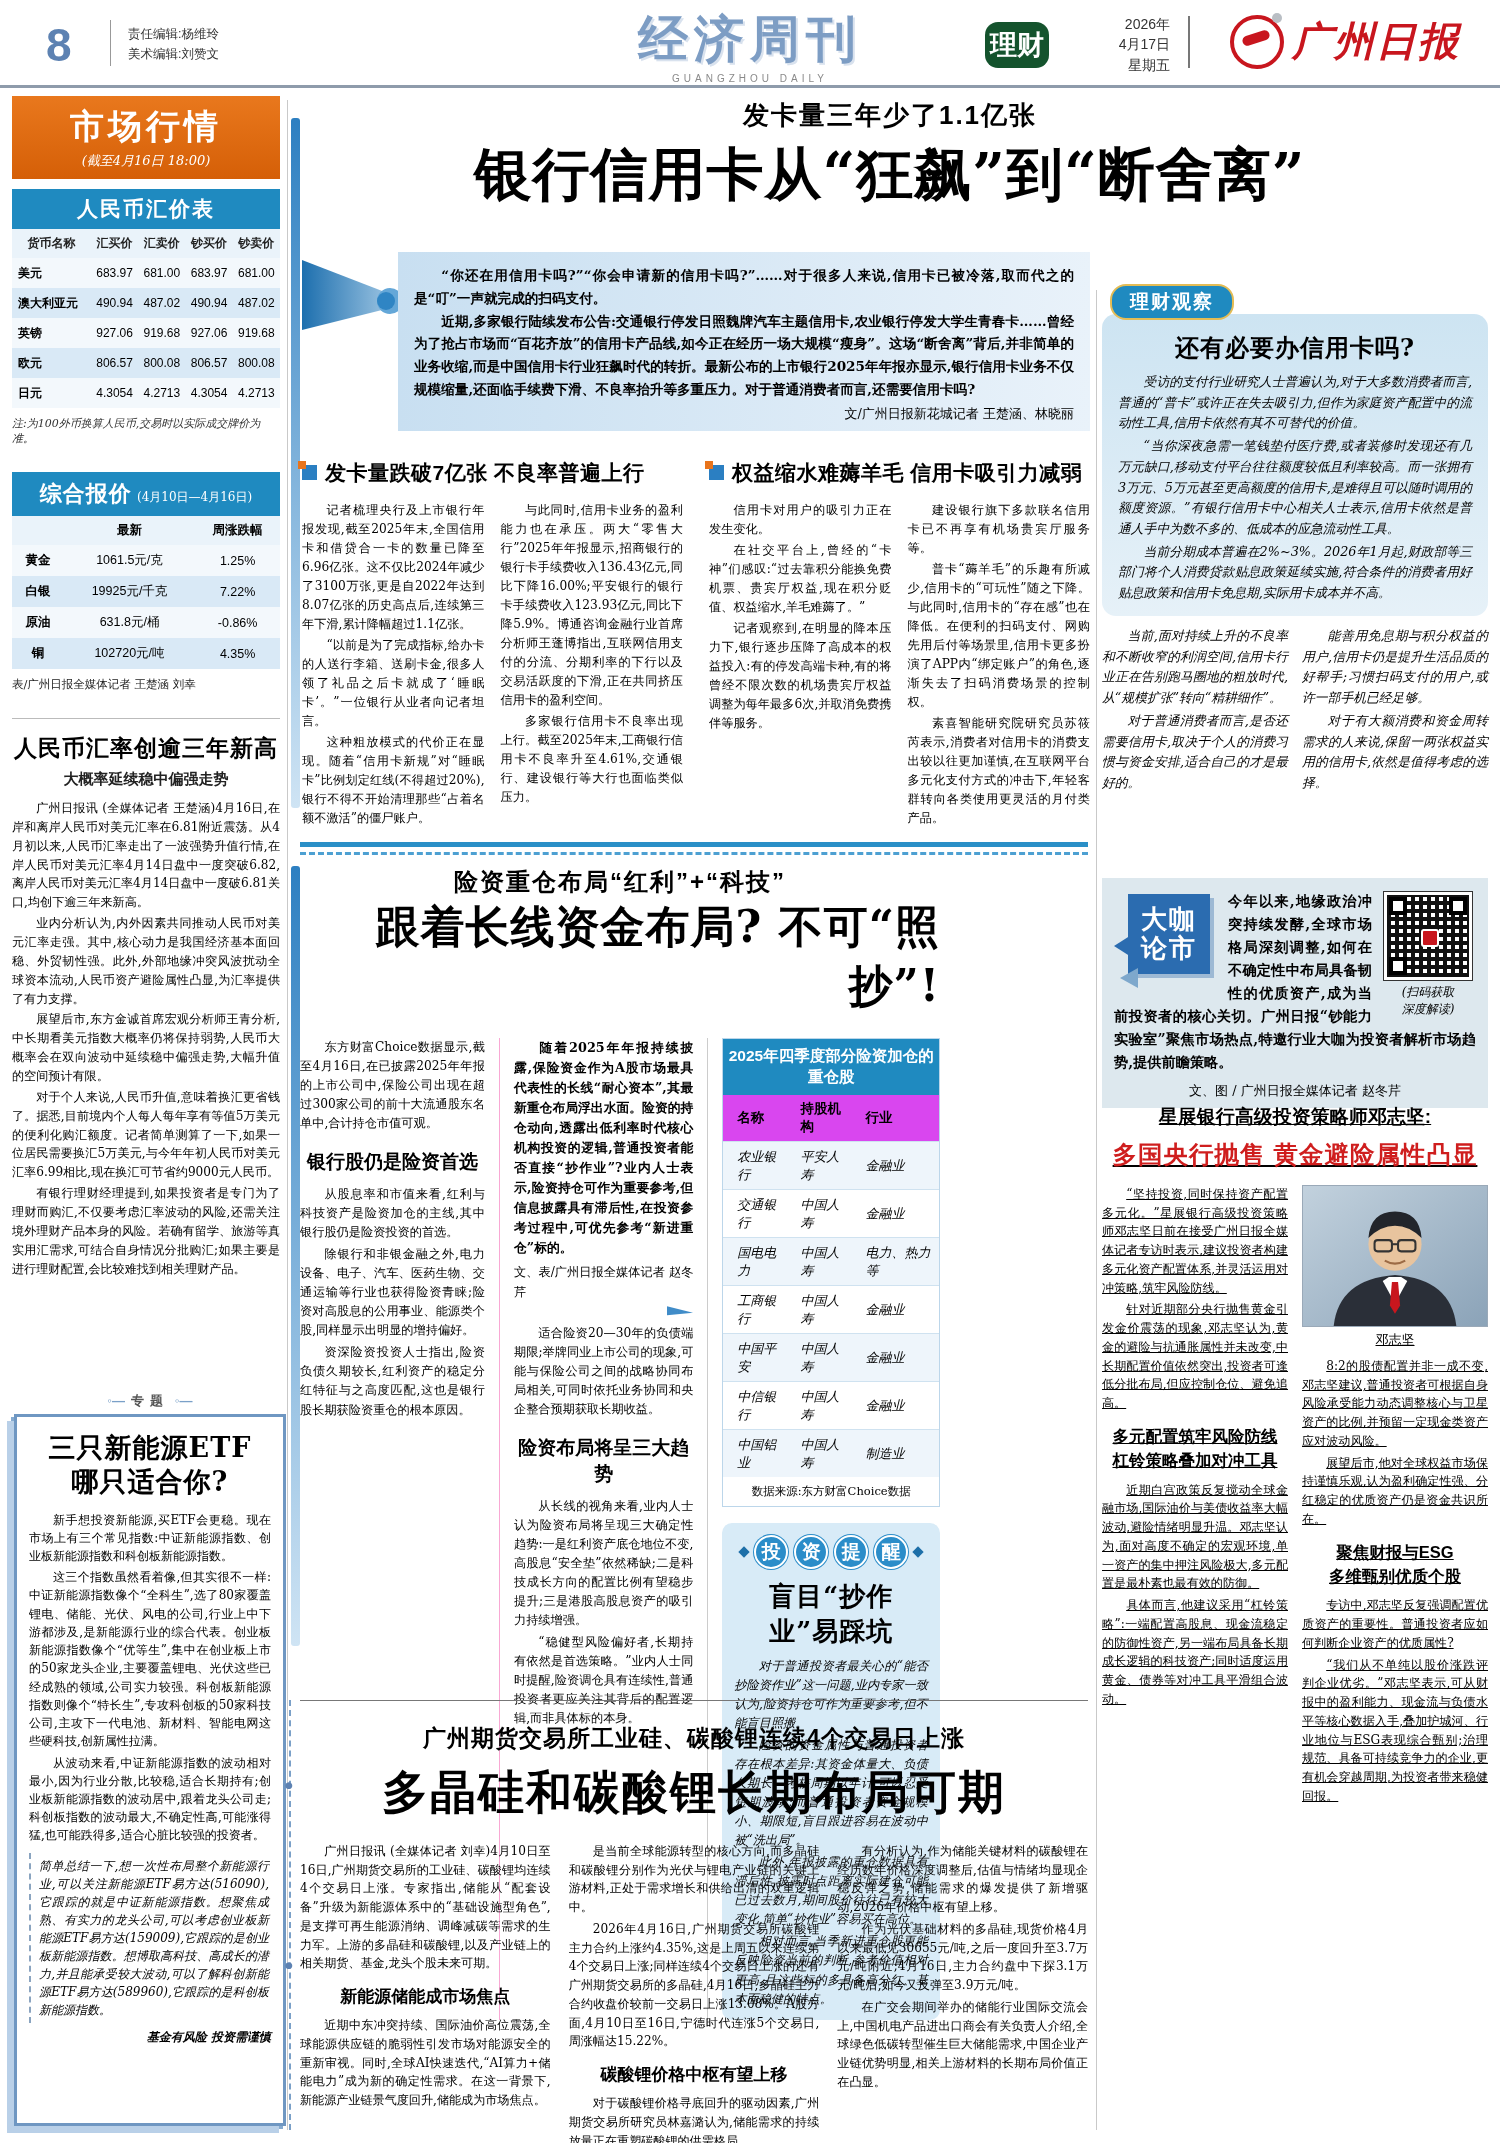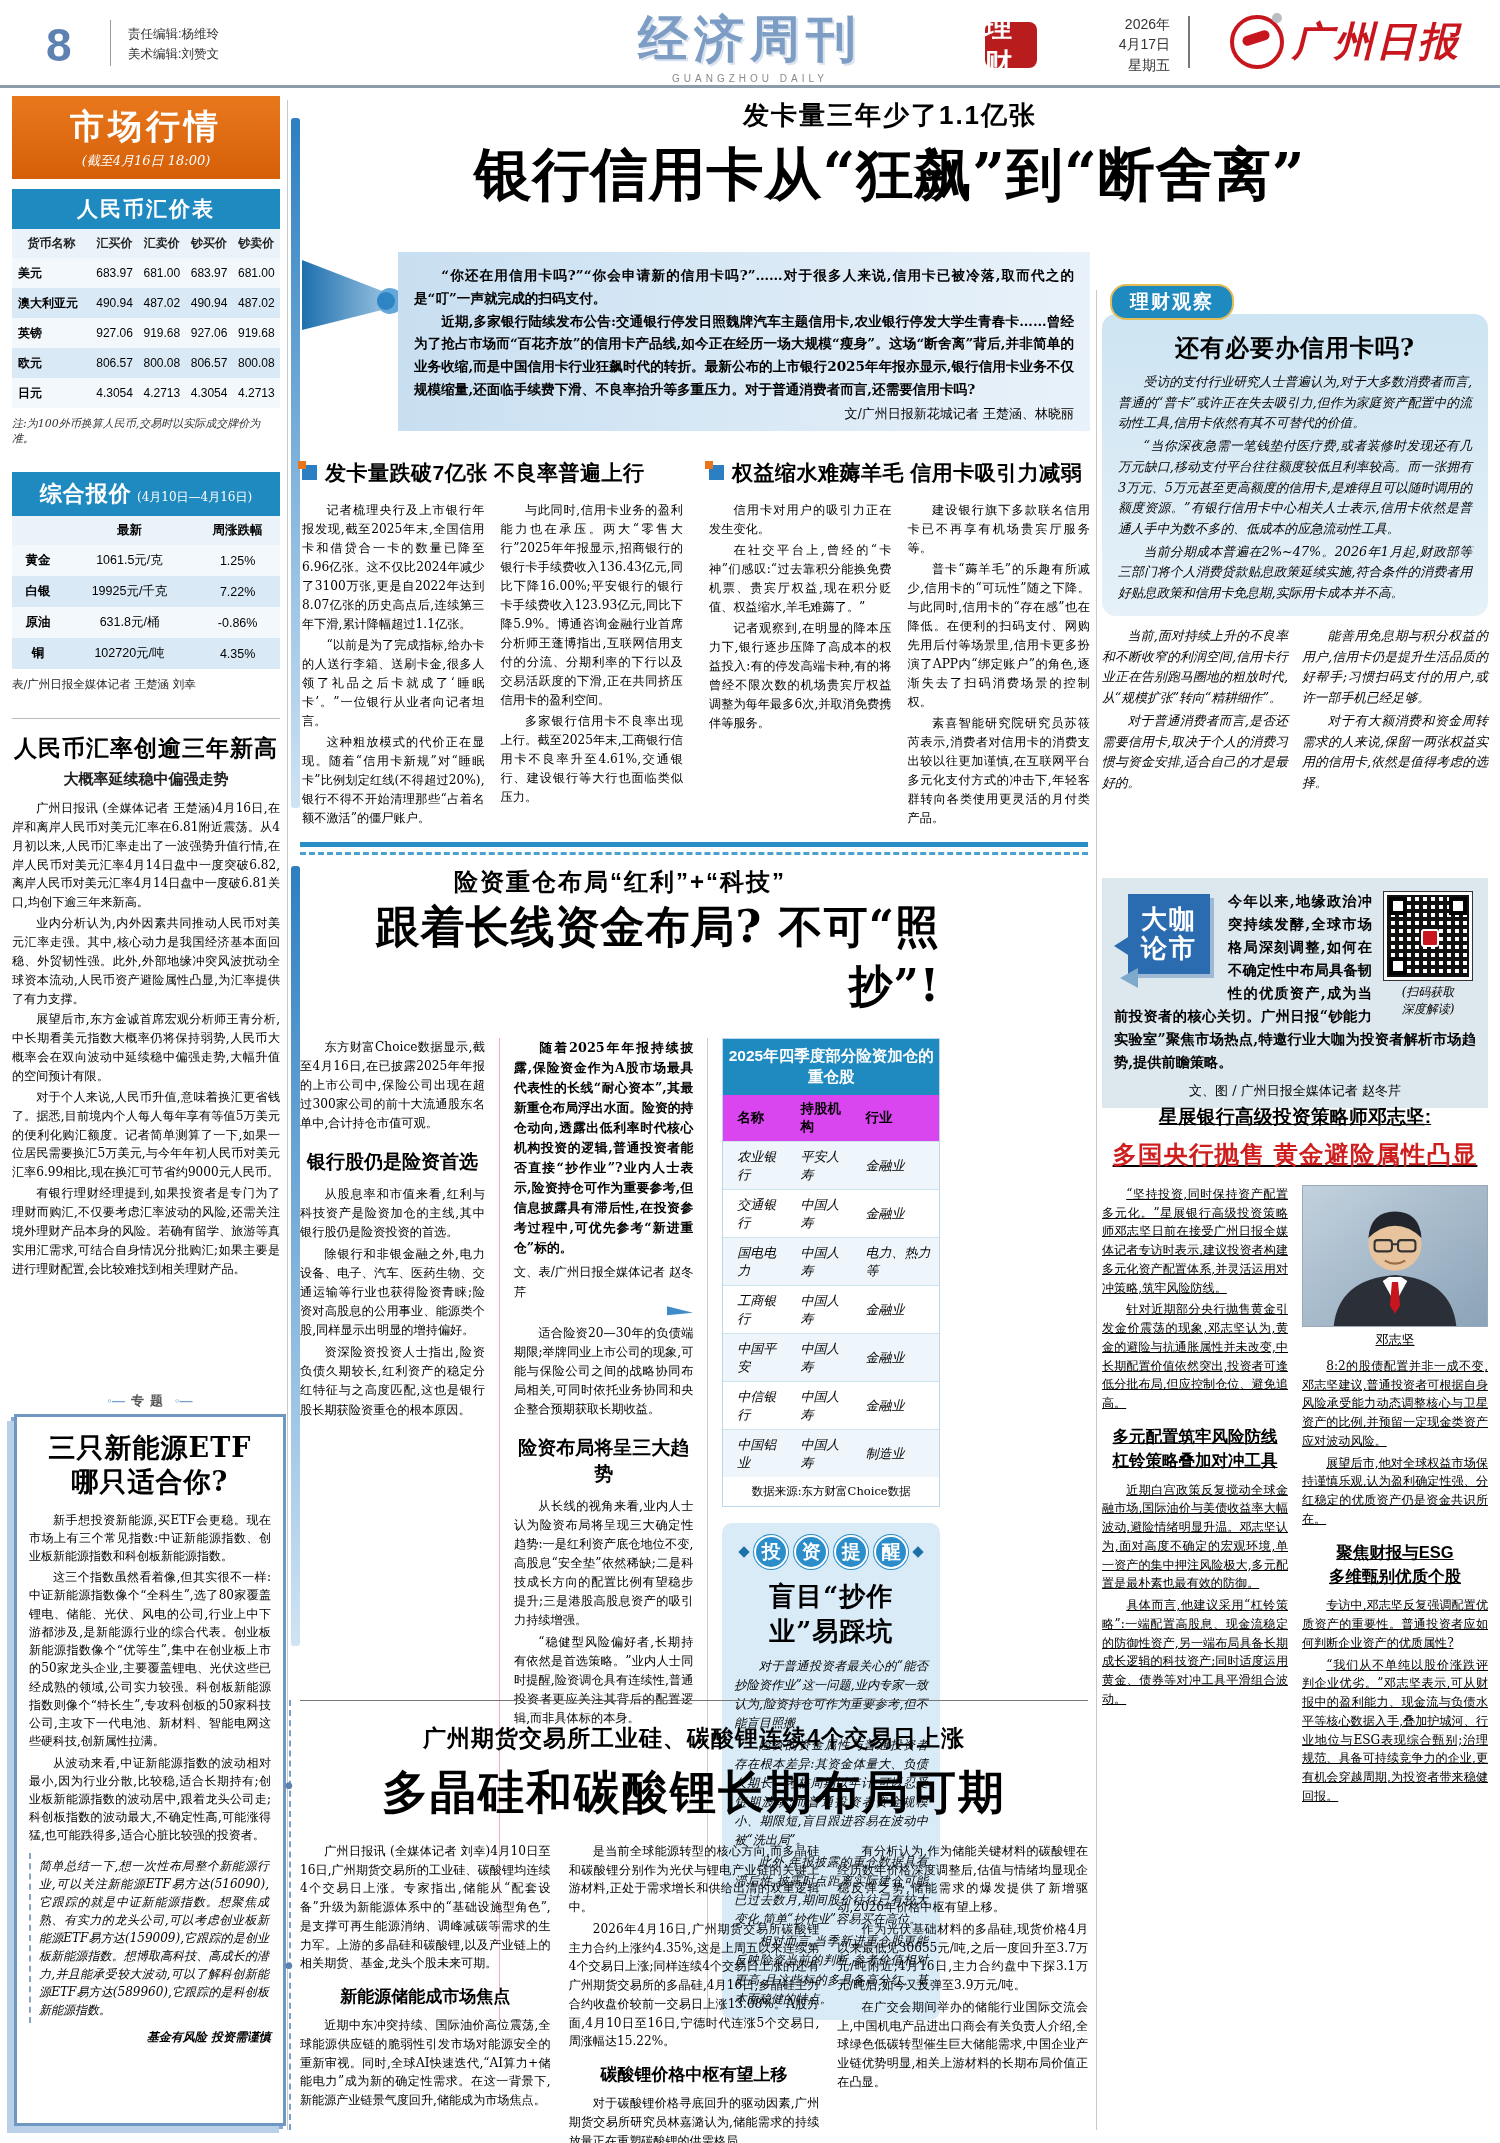--- a/index.html
+++ b/index.html
@@ -8,21 +8,21 @@
 
   
   .hdr { position:absolute; left:0; top:0; width:1500px; height:88px; border-bottom:3px solid #8e9bab; }
   .hdr-inner { position:relative; height:100%; }
   .pagenum { position:absolute; left:46px; top:18px; font:bold 46px "Liberation Sans",sans-serif; color:#5d82b2; }
   .ed-div { position:absolute; left:110px; top:20px; height:46px; border-left:1px solid #999; }
   .editors { position:absolute; left:128px; top:24px; font-size:12.5px; color:#333; line-height:1.6; font-family:"Liberation Sans",sans-serif; }
   .masthead { position:absolute; left:0; right:0; top:6px; text-align:center; }
   .masthead .mh { font:bold 50px "DejaVu Serif",serif; color:#7d9dc4; letter-spacing:6px; text-shadow:2px 2px 0 #d9e2ee; }
   .masthead .mh-en { font-size:10px; letter-spacing:4px; color:#8a8a8a; font-family:"Liberation Sans",sans-serif; }
-  .tag { position:absolute; left:985px; top:22px; width:52px; height:46px; background:#b91c1c; color:#fff; font:bold 27px "Liberation Sans",sans-serif; display:flex; align-items:center; justify-content:center; border-radius:8px; }
+  .tag { position:absolute; left:985px; top:22px; width:64px; height:46px; background:#14532d; color:#fff; font:bold 27px "Liberation Sans",sans-serif; display:flex; align-items:center; justify-content:center; border-radius:13px; }
   .dateblk { position:absolute; right:330px; top:14px; text-align:right; font-size:14px; color:#333; line-height:1.45; font-family:"Liberation Sans",sans-serif; }
   .date-div { position:absolute; right:310px; top:16px; height:52px; border-left:2px solid #777; }
   .paperlogo { position:absolute; right:40px; top:14px; display:flex; align-items:center; gap:8px; }
   .plogo-mark { width:54px; height:54px; border:4px solid #c8161e; border-radius:50%; position:relative; }
   .plogo-mark::after { content:""; position:absolute; left:8px; top:14px; width:28px; height:10px; background:#c8161e; border-radius:5px; transform:rotate(-18deg); }
   .plogo-mark::before { content:""; position:absolute; right:-2px; top:-6px; width:10px; height:10px; background:#b9bec4; border-radius:50%; }
   .pname { font:bold italic 40px "DejaVu Serif",serif; color:#c8161e; letter-spacing:2px; }
 
   
   .rail { position:absolute; left:12px; top:96px; width:268px; }
@@ -394,21 +394,21 @@
     </div>
   </div>
 
   <div class="observe">
     <div class="ob-badge">理财观察</div>
     <div class="ob-box">
       <div class="ob-title">还有必要办信用卡吗?</div>
       <div class="kai">
         <p>受访的支付行业研究人士普遍认为,对于大多数消费者而言,普通的“普卡”或许正在失去吸引力,但作为家庭资产配置中的流动性工具,信用卡依然有其不可替代的价值。</p>
         <p>“当你深夜急需一笔钱垫付医疗费,或者装修时发现还有几万元缺口,移动支付平台往往额度较低且利率较高。而一张拥有3万元、5万元甚至更高额度的信用卡,是难得且可以随时调用的额度资源。”有银行信用卡中心相关人士表示,信用卡依然是普通人手中为数不多的、低成本的应急流动性工具。</p>
-        <p>当前分期成本普遍在2%~47%。2026年1月起,财政部等三部门将个人消费贷款贴息政策延续实施,符合条件的消费者用好贴息政策和信用卡免息期,实际用卡成本并不高。</p>
+        <p>当前分期成本普遍在2%~3%。2026年1月起,财政部等三部门将个人消费贷款贴息政策延续实施,符合条件的消费者用好贴息政策和信用卡免息期,实际用卡成本并不高。</p>
       </div>
     </div>
     <div class="ob-cont">
       <div class="kai">
         <p>当前,面对持续上升的不良率和不断收窄的利润空间,信用卡行业正在告别跑马圈地的粗放时代,从“规模扩张”转向“精耕细作”。</p>
         <p>对于普通消费者而言,是否还需要信用卡,取决于个人的消费习惯与资金安排,适合自己的才是最好的。</p>
       </div>
       <div class="kai">
         <p>能善用免息期与积分权益的用户,信用卡仍是提升生活品质的好帮手;习惯扫码支付的用户,或许一部手机已经足够。</p>
         <p>对于有大额消费和资金周转需求的人来说,保留一两张权益实用的信用卡,依然是值得考虑的选择。</p>

